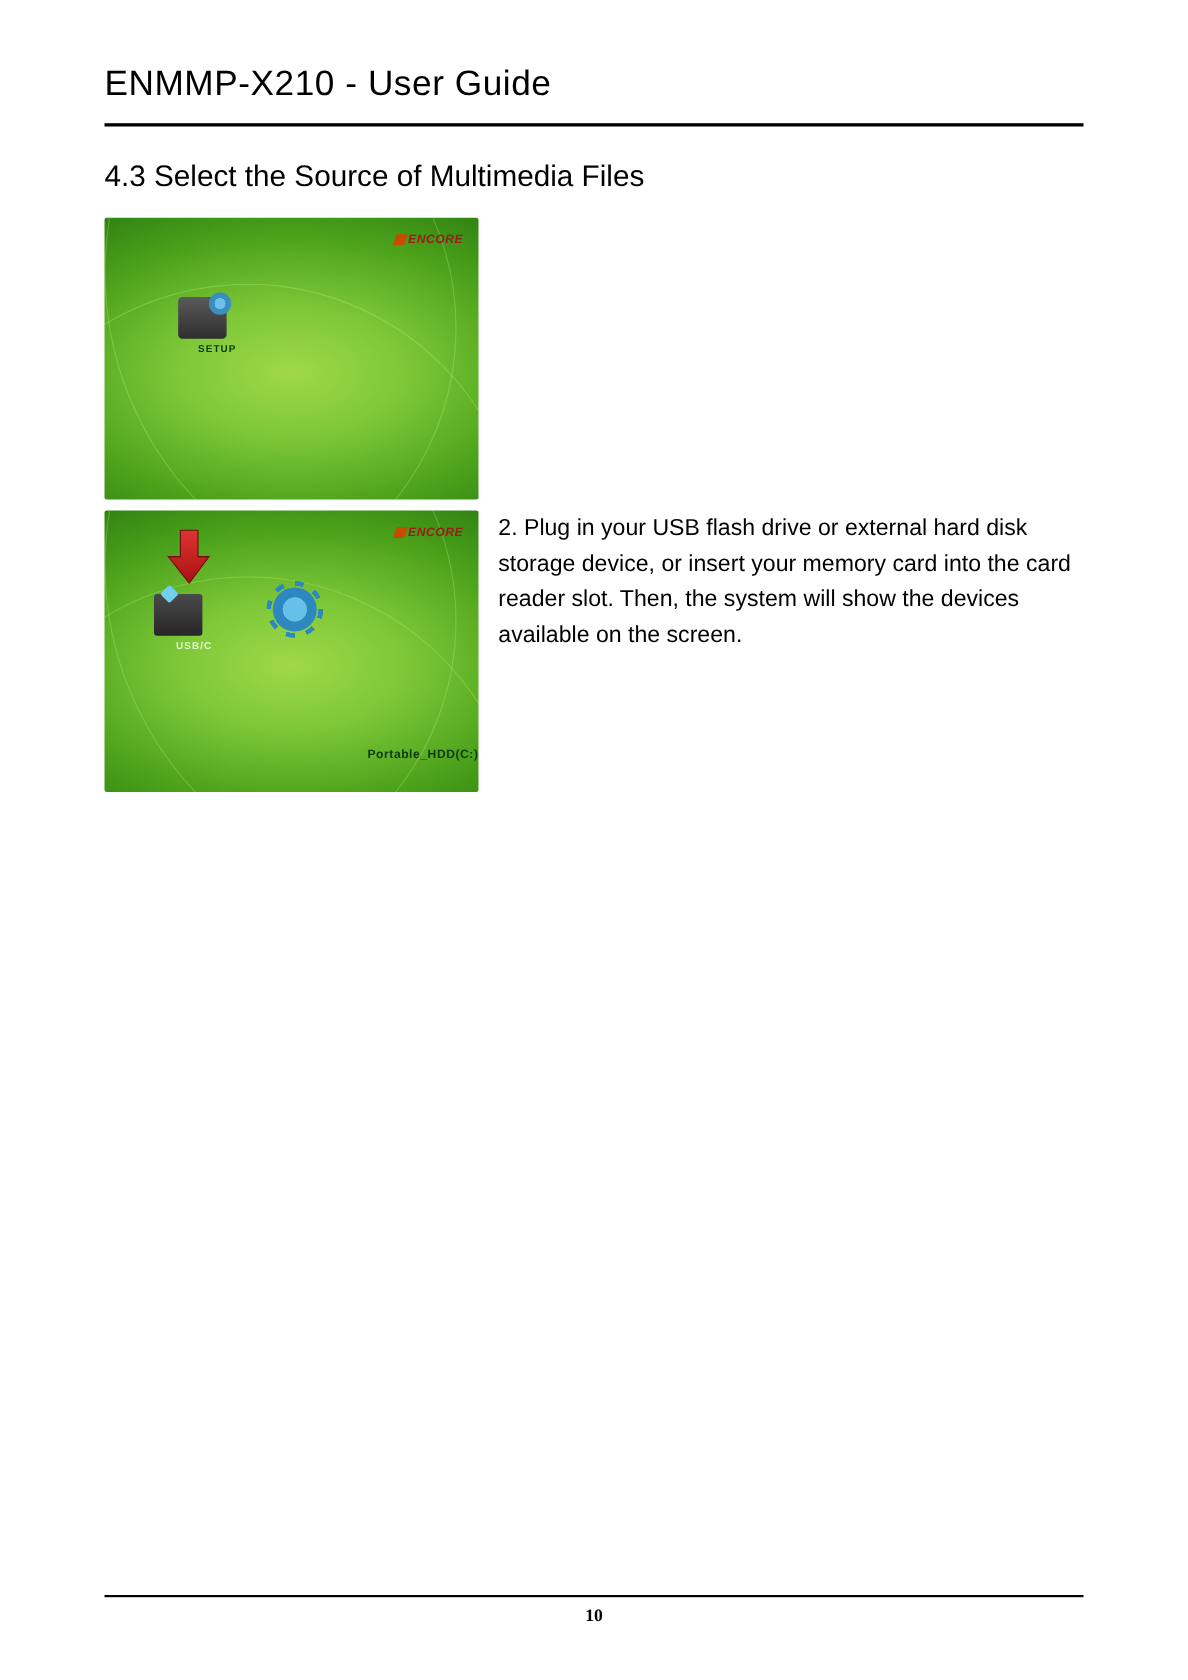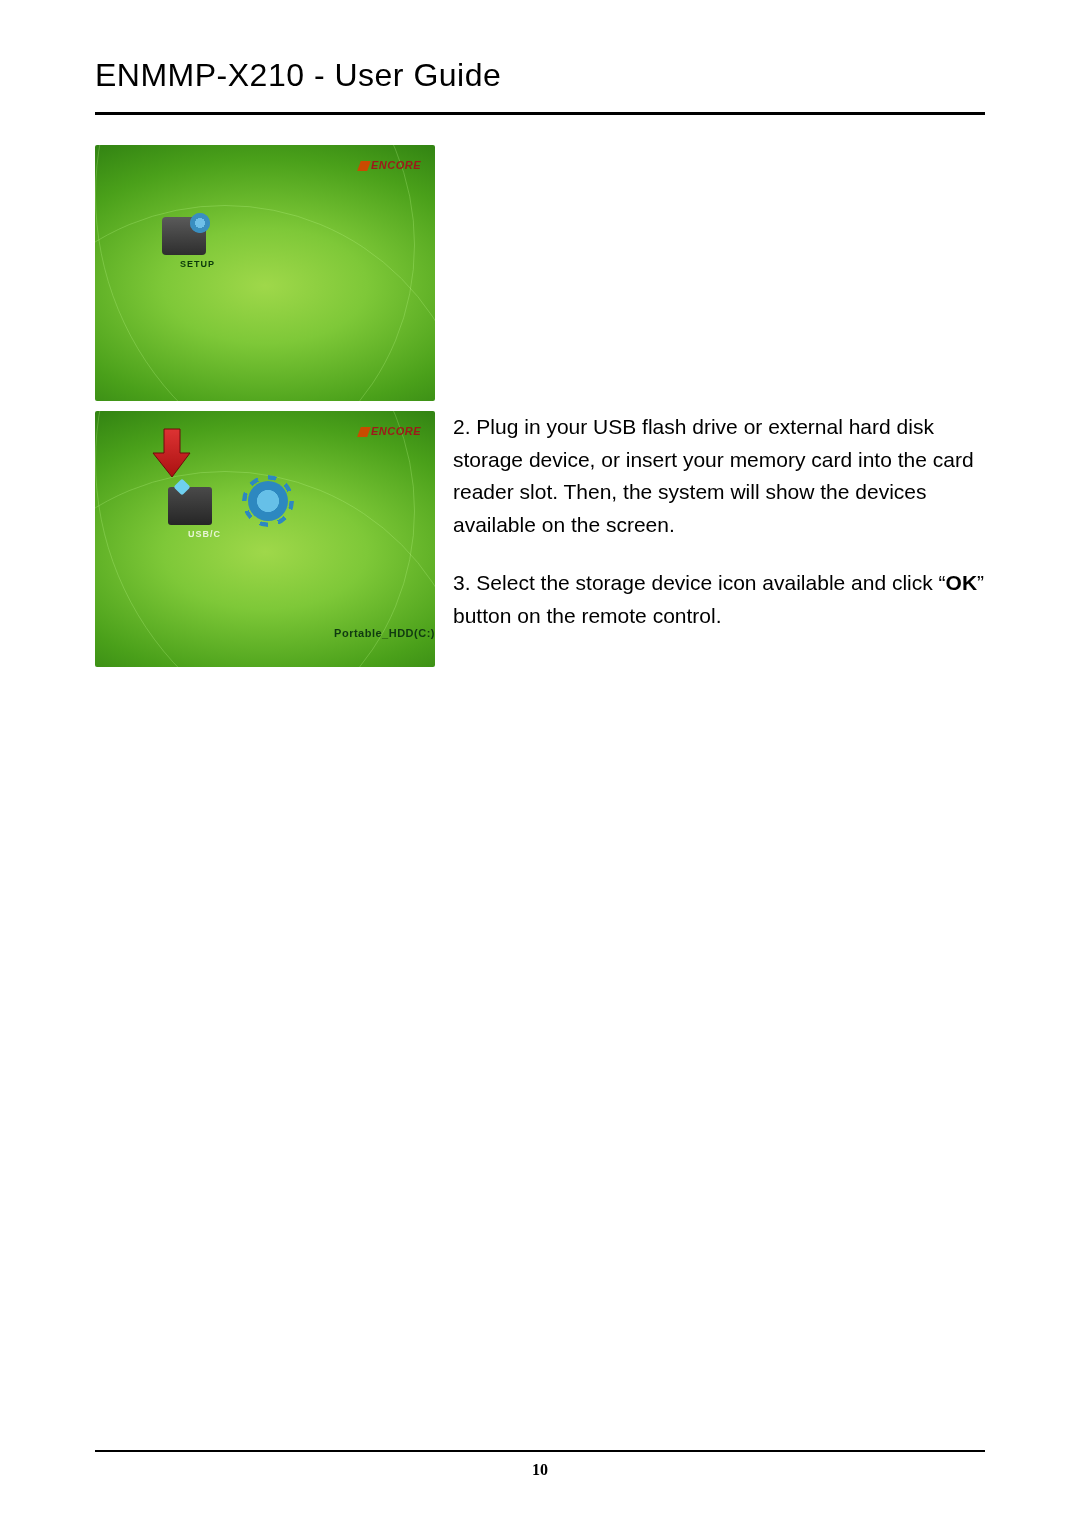--- a/index.html
+++ b/index.html
@@ -176,20 +176,21 @@
       font-weight: bold;
     }
   </style>
 </head>
 <body>
 
 <div class="page">
   <h1 class="doc-title">ENMMP-X210  -  User  Guide</h1>
   <hr class="hr-top">
 
+  <h2 class="section-title">4.3 Select the Source of Multimedia Files</h2>
 
   <div class="step-row">
     <div class="screenshot green-bg">
       <div class="curve1"></div>
         <div class="curve2"></div>
         <div class="curve3"></div>
       <div class="brand">ENCORE</div>
       <div class="icon" style="left:58px; top:72px;">
         <div class="glyph setup-glyph"></div>
         <div class="label">SETUP</div>
@@ -207,32 +208,29 @@
         <svg width="42" height="52" viewBox="0 0 42 52">
           <defs>
             <linearGradient id="g1" x1="0" y1="0" x2="0" y2="1">
               <stop offset="0" stop-color="#d33"></stop>
               <stop offset="1" stop-color="#a11"></stop>
             </linearGradient>
           </defs>
           <path d="M13 2 h16 v24 h10 L21 50 2 26 h11 z" fill="url(#g1)" stroke="#6e0a0a" stroke-width="1"></path>
         </svg>
       </div>
-      <div class="icon" style="left:64px; top:76px;">
+      <div class="icon" style="left:36px; top:76px;">
         <div class="glyph hdd-glyph"></div>
         <div class="label white">USB/C</div>
       </div>
       <div class="icon" style="left:142px; top:70px;">
         <div class="gear-glyph"></div>
       </div>
       <div class="bottom-label">Portable_HDD(C:)</div>
     </div>
     <div class="step-text">
       <p>2. Plug in your USB flash drive or external hard disk storage device, or insert your memory card into the card reader slot. Then, the system will show the devices available on the screen.</p>
-      <p>
-        <span>3. Select the storage device icon available and click “</span><span class="bold">OK</span><span>” button on the remote control.</span>
-      </p>
     </div>
   </div>
 </div>
 
 <hr class="hr-bottom">
 <div class="page-num">10</div>
 
 </body></html>

